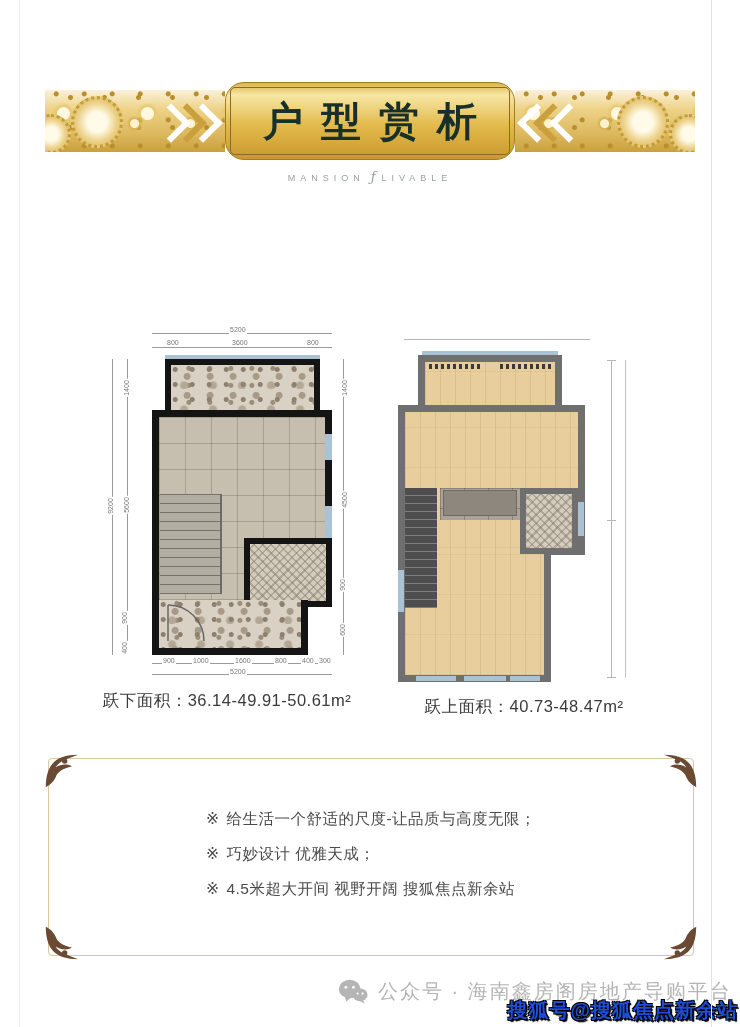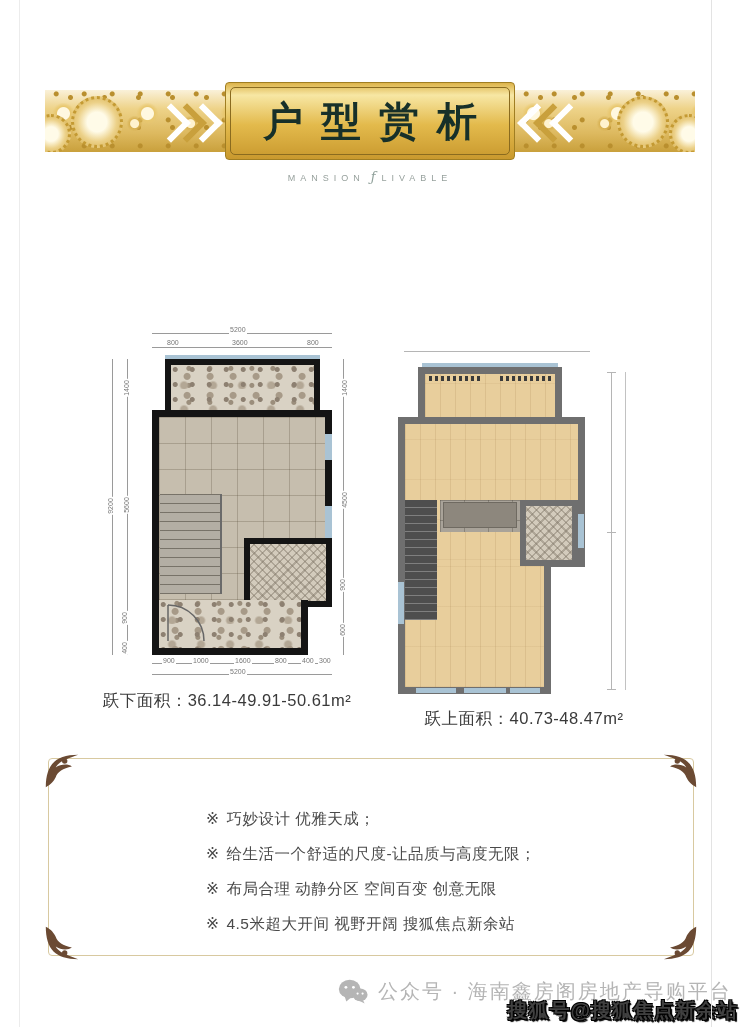--- a/index.html
+++ b/index.html
@@ -17,21 +17,21 @@
       radial-gradient(circle at 60% 70%, #fff3cf 0 4px, #d8b254 5px, rgba(0,0,0,0) 8px),
       radial-gradient(circle at 40% 15%, #b98f2e 0 2px, rgba(0,0,0,0) 3px),
       radial-gradient(circle at 75% 25%, #b98f2e 0 2px, rgba(0,0,0,0) 3px);
       background-size:84px 62px,56px 48px,28px 26px,34px 30px;}
   .gear{position:absolute;border-radius:50%;border:3px dotted #c49a33;
         background:radial-gradient(circle,#fffbe8 0 30%,#ecd189 60%,#d3ab48 100%);}
   .chev{position:absolute;width:22px;height:22px;border-style:solid;border-color:#fff;}
   .wing-left .chev{border-width:0 6px 6px 0;transform:rotate(-45deg);}
   .wing-right .chev{border-width:0 6px 6px 0;transform:rotate(135deg);}
   .chev.gold{border-color:#c9a03c;}
-  .plaque{position:relative;width:288px;height:76px;flex:0 0 auto;border-radius:4px;
+  .plaque{position:relative;width:288px;height:76px;flex:0 0 auto;border-radius:19px;
           background:linear-gradient(180deg,#dcb34a 0%,#f7e7a4 16%,#e3ba4c 55%,#c9992e 100%);
           border:1px solid #a07e22;display:flex;align-items:center;justify-content:center;z-index:2;}
   .plaque::before{content:"";position:absolute;inset:4px;border:1px solid #8a6b1f;border-radius:5px;}
   .plaque-title{font-size:40px;font-weight:700;color:#173029;letter-spacing:18px;padding-left:18px;}
 
   .sub-small{position:absolute;left:0;top:169px;width:100%;text-align:center;
              font-size:9px;letter-spacing:5px;color:#97a19d;}
   .sub-small .orn{font-family:"DejaVu Serif",serif;font-style:italic;font-size:13px;color:#8fa09a;letter-spacing:0;margin:0 6px;}
   .sub-big{position:absolute;left:0;top:184px;width:100%;text-align:center;
            font-size:21px;letter-spacing:4px;word-spacing:9px;color:#24453c;font-weight:500;}
@@ -81,21 +81,21 @@
   .corner svg{width:100%;height:100%;}
   .c-tl{left:-5px;top:-6px;}
   .c-tr{right:-5px;top:-6px;transform:scaleX(-1);}
   .c-bl{left:-5px;bottom:-6px;transform:scaleY(-1);}
   .c-br{right:-5px;bottom:-6px;transform:scale(-1,-1);}
 
   
   .footer{position:absolute;left:338px;top:978px;display:flex;align-items:center;gap:10px;
           color:#b5b5b5;font-size:20px;letter-spacing:2px;}
   .wechat{display:inline-block;width:30px;height:26px;}
-  .watermark{position:absolute;right:2px;bottom:3px;font-size:20px;font-weight:700;color:#404040;
+  .watermark{position:absolute;right:2px;bottom:3px;font-size:20px;font-weight:700;color:#1d4ed8;
              letter-spacing:1px;
              text-shadow:-1px -1px 0 #000,1px -1px 0 #000,-1px 1px 0 #000,1px 1px 0 #000,2px 2px 1px #000;}
 </style>
 </head>
 <body>
 
 <div class="stage">
 
   <div class="banner">
     <div class="wing wing-left">
@@ -172,21 +172,21 @@
       <span class="dlab" style="left:138px;top:331px;">1600</span>
       <span class="dlab" style="left:178px;top:331px;">800</span>
       <span class="dlab" style="left:205px;top:331px;">400</span>
       <span class="dlab" style="left:222px;top:331px;">300</span>
       <div class="dl" style="left:56px;top:348px;width:180px;height:1px;"></div>
       <span class="dlab" style="left:133px;top:342px;">5200</span>
     </div>
     <figcaption style="margin-top:12px;">跃下面积：36.14-49.91-50.61m²</figcaption>
   </figure>
 
-  <figure class="plan" style="left:396px;top:342px;width:256px;">
+  <figure class="plan" style="left:396px;top:330px;width:256px;">
     <div class="canvas" style="width:256px;height:356px;">
 
       <div class="dl" style="left:8px;top:9px;width:186px;height:1px;background:#b5b5b5;"></div>
 
       <div class="win" style="left:26px;top:21px;width:136px;height:4px;"></div>
       <div class="wood" style="left:22px;top:25px;width:144px;height:57px;border:7px solid #6f6f6f;border-bottom:0;"></div>
       <div style="left:33px;top:34px;width:52px;height:5px;background:repeating-linear-gradient(90deg,#3a3a3a 0 3px,transparent 3px 6px);"></div>
       <div style="left:104px;top:34px;width:52px;height:5px;background:repeating-linear-gradient(90deg,#3a3a3a 0 3px,transparent 3px 6px);"></div>
 
       <div class="wood" style="left:2px;top:75px;width:187px;height:150px;border:7px solid #6f6f6f;"></div>
@@ -230,23 +230,22 @@
           <path d="M2 38 C2 13 13 2 38 2 C24 7 16 10 13 16 C19 12 27 12 31 15 C21 17 15 21 13 27 C11 31 8 35 2 38 Z" fill="#6b4a33"></path>
           <circle cx="23" cy="9" r="3" fill="#6b4a33"></circle>
           <circle cx="10" cy="22" r="2.2" fill="#6b4a33"></circle>
         </svg></span>
     <span class="corner c-br"><svg viewBox="0 0 40 40">
           <path d="M2 38 C2 13 13 2 38 2 C24 7 16 10 13 16 C19 12 27 12 31 15 C21 17 15 21 13 27 C11 31 8 35 2 38 Z" fill="#6b4a33"></path>
           <circle cx="23" cy="9" r="3" fill="#6b4a33"></circle>
           <circle cx="10" cy="22" r="2.2" fill="#6b4a33"></circle>
         </svg></span>
     <ul>
+      <li><span class="mark">※</span><span>给生活一个舒适的尺度-让品质与高度无限；</span></li>
       <li><span class="mark">※</span><span>巧妙设计 优雅天成；</span></li>
-      <li><span class="mark">※</span><span>给生活一个舒适的尺度-让品质与高度无限；</span></li>
-      <li><span class="mark">※</span><span>布局合理 动静分区 空间百变 创意无限</span></li>
       <li><span class="mark">※</span><span>4.5米超大开间 视野开阔 搜狐焦点新余站</span></li>
     </ul>
   </div>
 
   <div class="footer">
     <span class="wechat">
       <svg viewBox="0 0 36 30">
         <ellipse cx="14" cy="12" rx="13" ry="11" fill="#b5b5b5"></ellipse>
         <polygon points="8,21 10,27 16,22" fill="#b5b5b5"></polygon>
         <circle cx="9.5" cy="10" r="1.7" fill="#fff"></circle>

